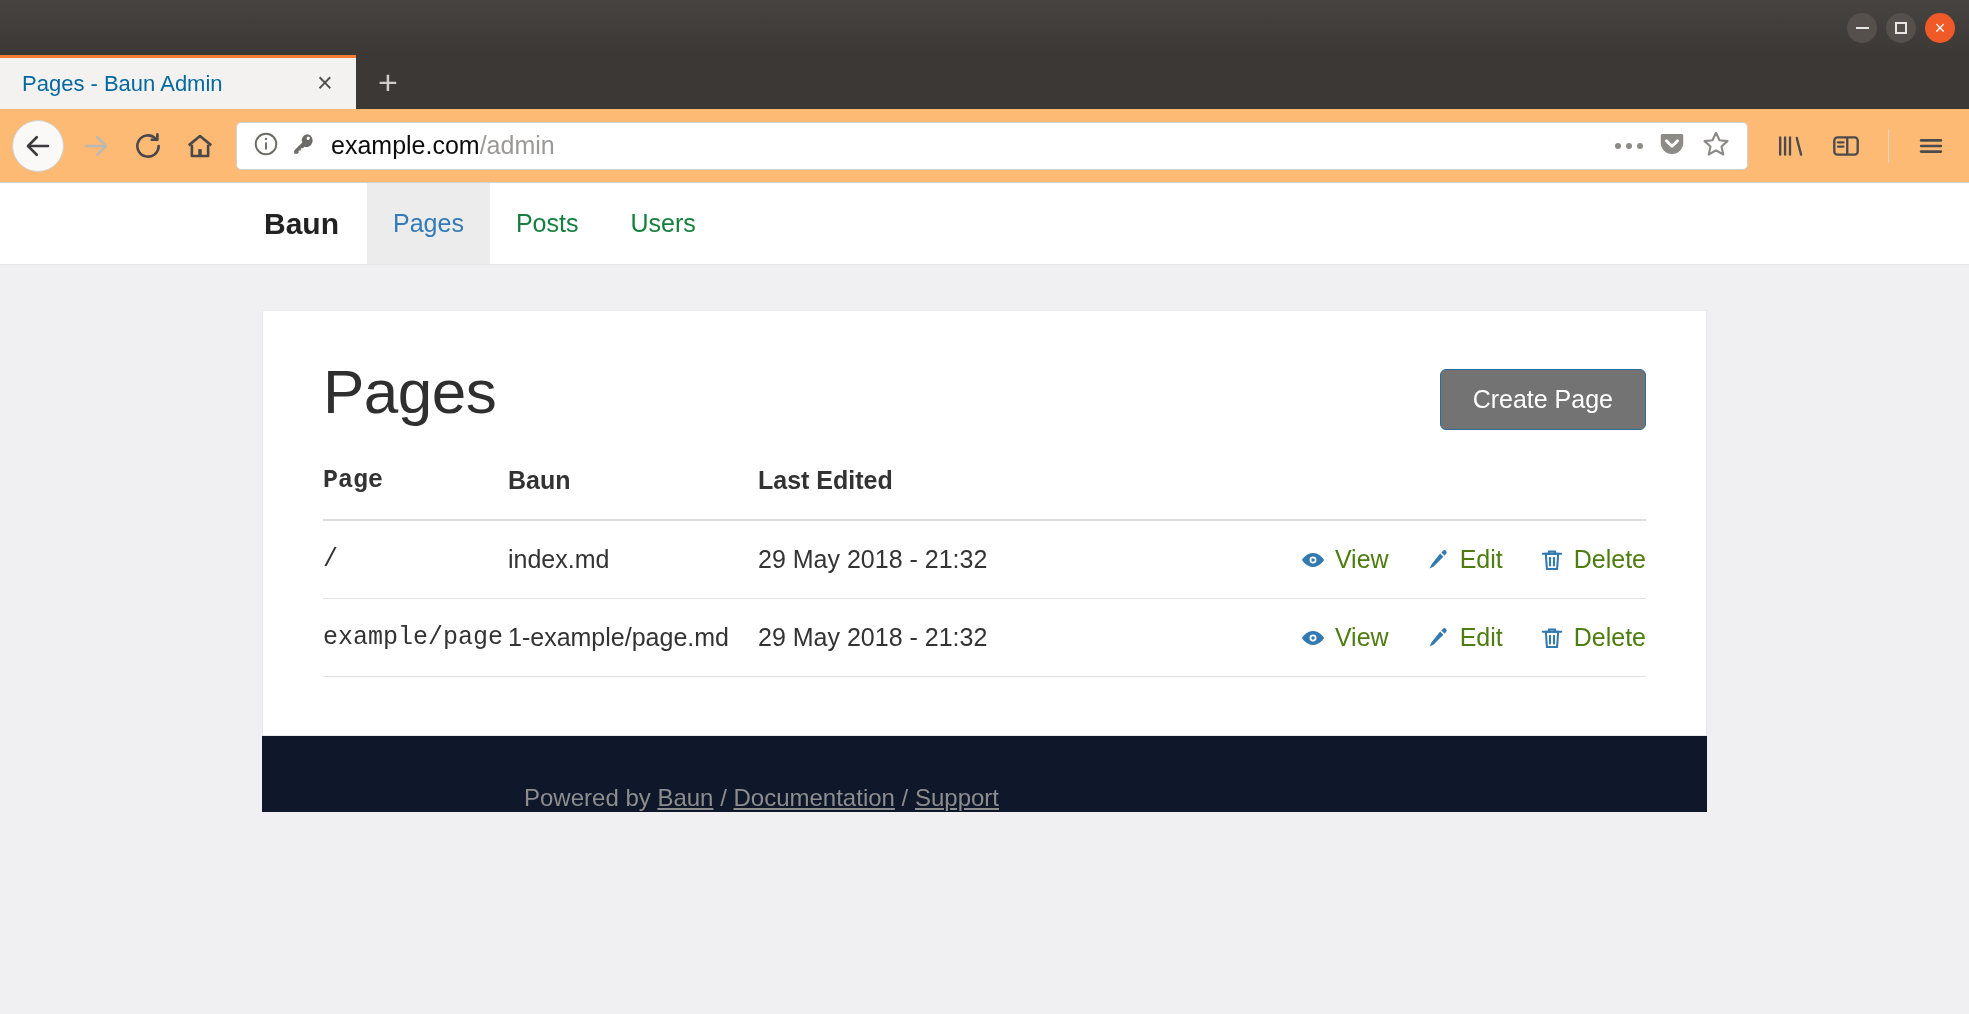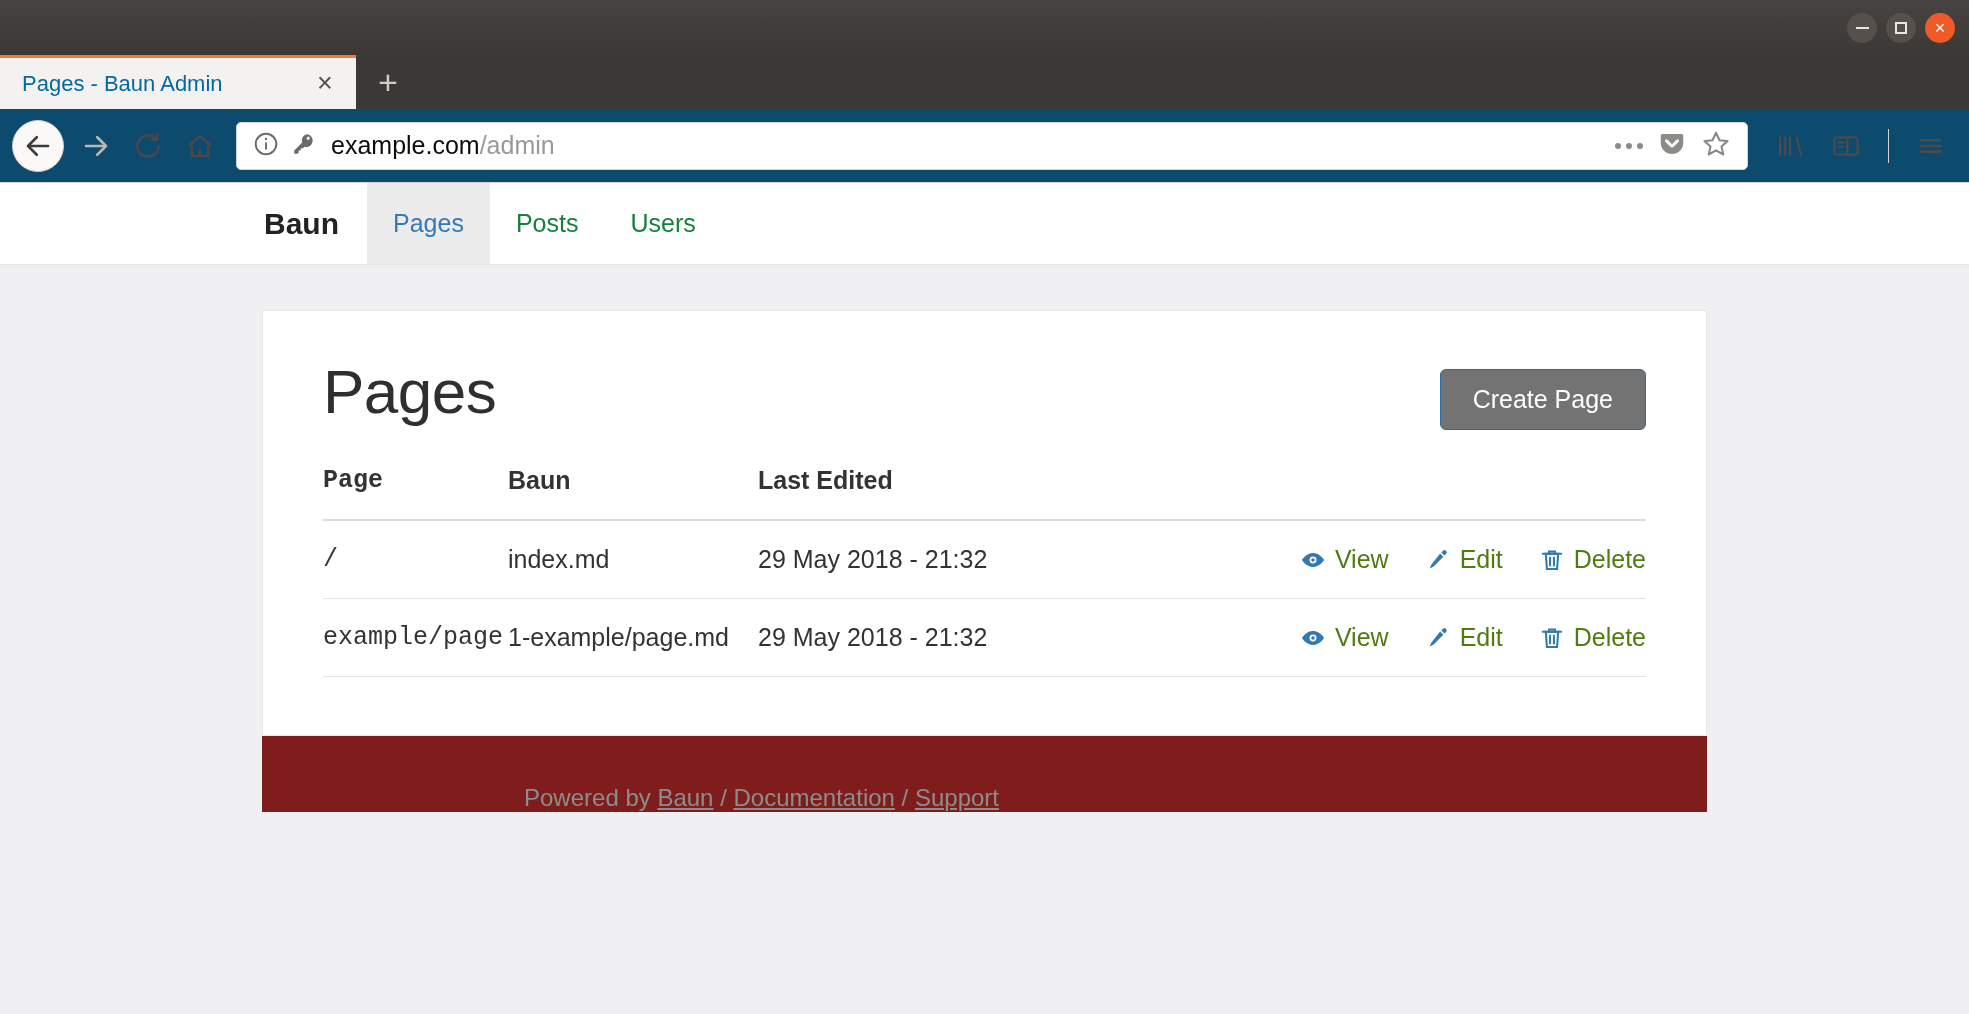--- a/index.html
+++ b/index.html
@@ -66,21 +66,21 @@
   }
   .newtab {
     width: 64px;
     display: flex; align-items: center; justify-content: center;
     color: #d0ccc8; font-size: 34px; line-height: 1; font-weight: 300;
   }
 
   
   .navbar {
     height: 74px;
-    background: #0c4a6e;
+    background: #fdba74;
     display: flex; align-items: center;
     padding: 0 12px;
     border-bottom: 1px solid #d8d4d0;
   }
   .nav-icon {
     width: 52px; height: 52px;
     display: flex; align-items: center; justify-content: center;
     color: #49484a;
   }
   .nav-icon.back {
@@ -183,21 +183,21 @@
   .col-actions { text-align: right; }
   .actions { display: flex; justify-content: flex-end; gap: 36px; align-items: center; }
   .act {
     display: inline-flex; align-items: center; gap: 9px;
     color: #4d7c0f; font-size: 25px; text-decoration: none;
   }
   .act svg { display: block; }
 
   .footer {
     padding: 48px 262px 0 262px;
-    background: #7f1d1d;
+    background: #0f172a;
     font-size: 24px; color: #8d8d8d;
   }
   .footer a { color: #8d8d8d; text-decoration: underline; }
 </style>
 </head>
 <body>
 
 <div class="titlebar">
   <div class="win-buttons">
     <div class="win-btn min">

